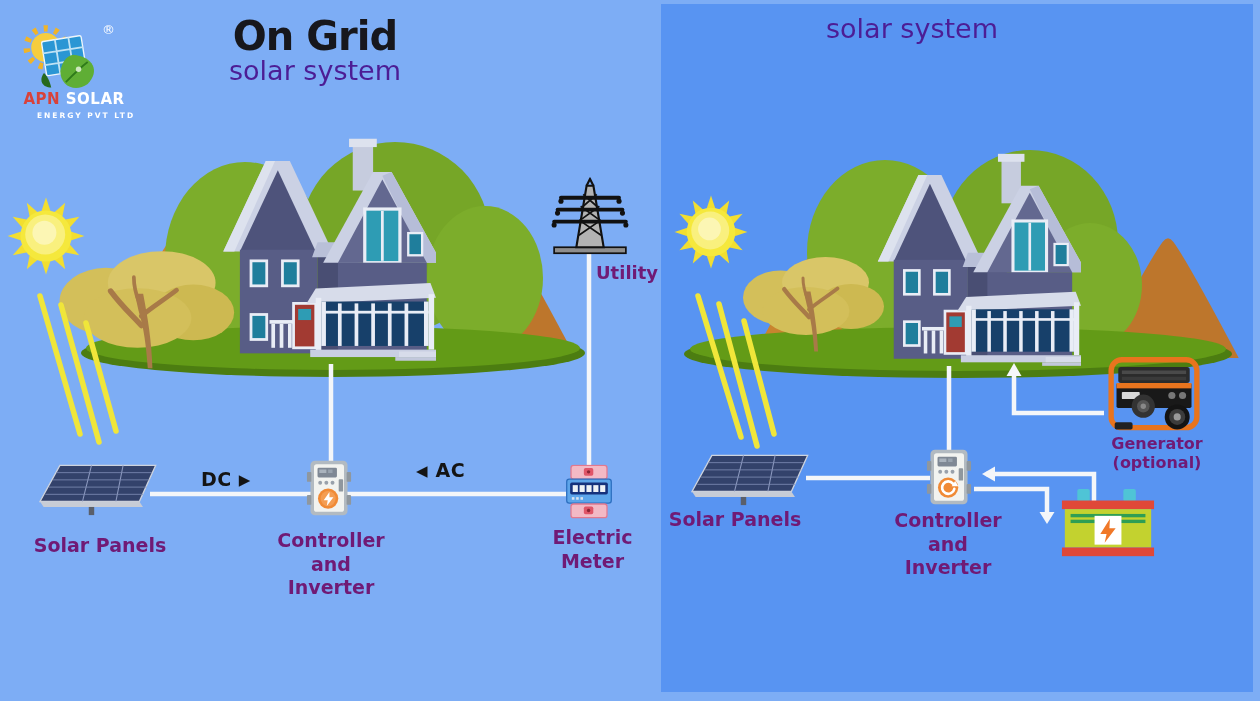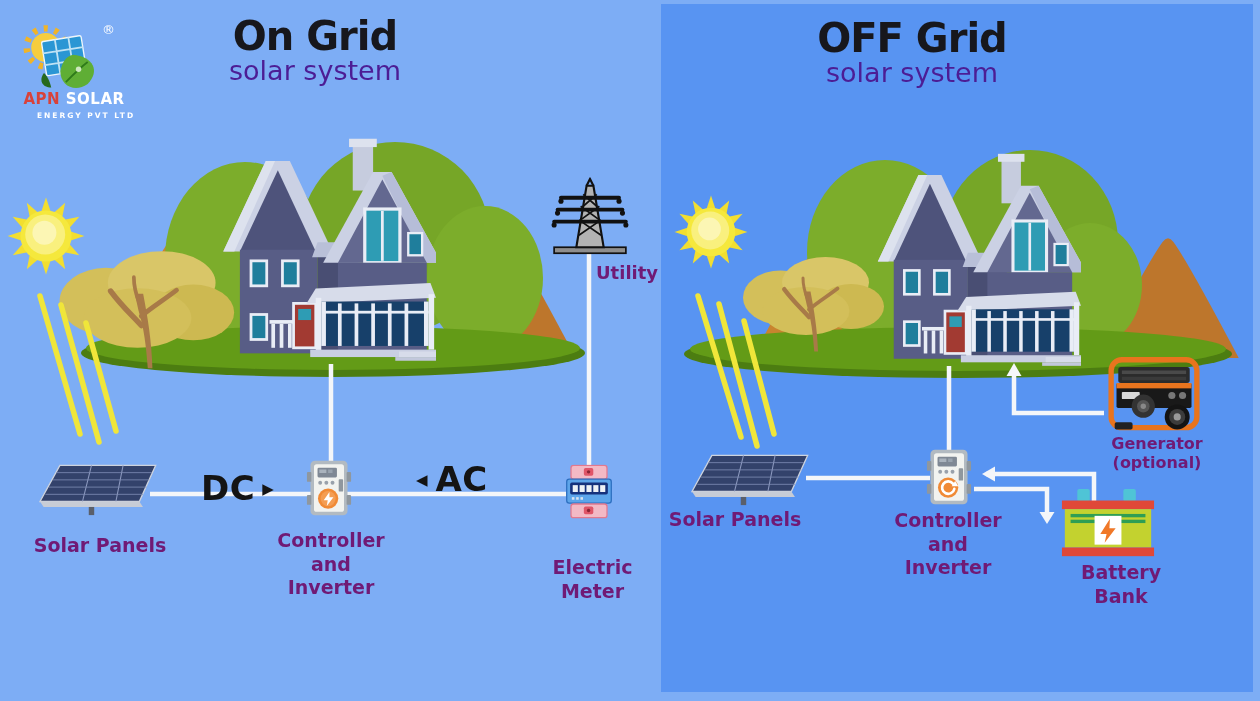--- a/index.html
+++ b/index.html
@@ -5,21 +5,21 @@
   html,body{margin:0;padding:0;background:#7dadf5;}
   #stage{position:relative;width:1260px;height:701px;overflow:hidden;
          background:#7dadf5;font-family:"DejaVu Sans","Liberation Sans",sans-serif;color:#141414;}
   .abs{position:absolute;}
   .lbl{position:absolute;font-weight:700;color:#701a75;}
   .center{text-align:center;}
   .panel-title{font-size:40px;font-weight:800;line-height:44px;letter-spacing:-1px;color:#17171c;}
   .panel-subtitle{font-size:27px;font-weight:400;margin-top:-3px;color:#4c1d95;}
   .big{font-size:19px;line-height:23.5px;}
   .flow-row{display:flex;align-items:center;font-weight:700;color:#141414;}
-  .flow-txt{font-size:34px;letter-spacing:0.5px;}
+  .flow-txt{font-size:19px;letter-spacing:0.5px;}
   .flow-arrow{font-size:15px;margin:2px 0 0 0;}
   .brand-line{font-size:15px;font-weight:800;letter-spacing:0.5px;text-align:center;}
   .brand-red{color:#d8423a;}
   .brand-white{color:#ffffff;}
   .brand-tagline{font-size:7.5px;font-weight:700;letter-spacing:2px;color:#ffffff;text-align:center;margin-top:2px;}
   .reg{position:absolute;font-size:13px;color:#ffffff;font-weight:400;}
   svg{display:block;}
 </style>
 </head>
 <body>
@@ -352,21 +352,20 @@
       <span class="brand-white">SOLAR</span>
     </div>
     <div class="abs brand-tagline" style="left:12px;top:95px;width:116px">ENERGY PVT LTD</div>
   </div>
 
   <div class="abs center" style="left:145px;top:14px;width:340px">
     <div class="panel-title">On Grid</div>
     <div class="panel-subtitle">solar system</div>
   </div>
   <div class="abs center" style="left:742px;top:16px;width:340px">
-    <div class="panel-title">OFF Grid</div>
     <div class="panel-subtitle">solar system</div>
   </div>
 
 
   <div class="lbl" style="left:596px;top:262px;font-size:18px">Utility</div>
 
   <div class="abs flow-row" style="left:201px;top:468px;gap:7px">
     <span class="flow-txt">DC</span>
     <span class="flow-arrow">▶</span>
   </div>
@@ -376,27 +375,26 @@
   </div>
 
   <div class="lbl big" style="left:30px;top:534px;width:140px;text-align:center">Solar Panels</div>
 
   <div class="lbl big center" style="left:266px;top:529px;width:130px">
     <div>Controller</div>
     <div>and</div>
     <div>Inverter</div>
   </div>
 
-  <div class="lbl big" style="left:520px;top:556px;width:145px;text-align:center">Electric Meter</div>
+  <div class="lbl big" style="left:520px;top:526px;width:145px;text-align:center">Electric Meter</div>
 
   <div class="lbl big" style="left:665px;top:508px;width:140px;text-align:center">Solar Panels</div>
 
   <div class="lbl big center" style="left:883px;top:509px;width:130px">
     <div>Controller</div>
     <div>and</div>
     <div>Inverter</div>
   </div>
 
-  <div class="lbl big" style="left:1051px;top:561px;width:140px;text-align:center">Battery Bank</div>
 
   <div class="lbl" style="left:1081px;top:434px;width:152px;font-size:16px;text-align:center">Generator (optional)</div>
 
 </div>
 
 </body></html>

